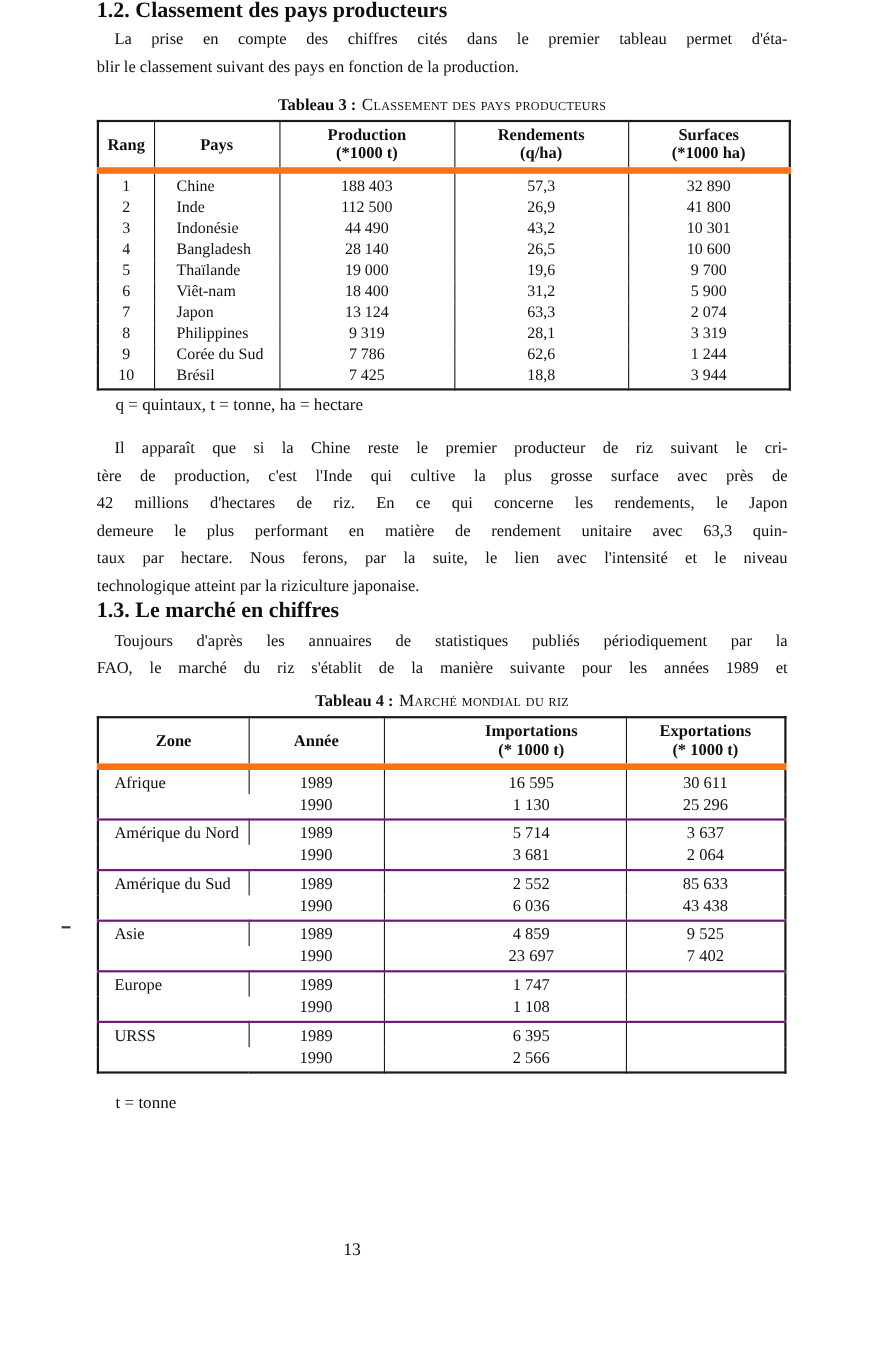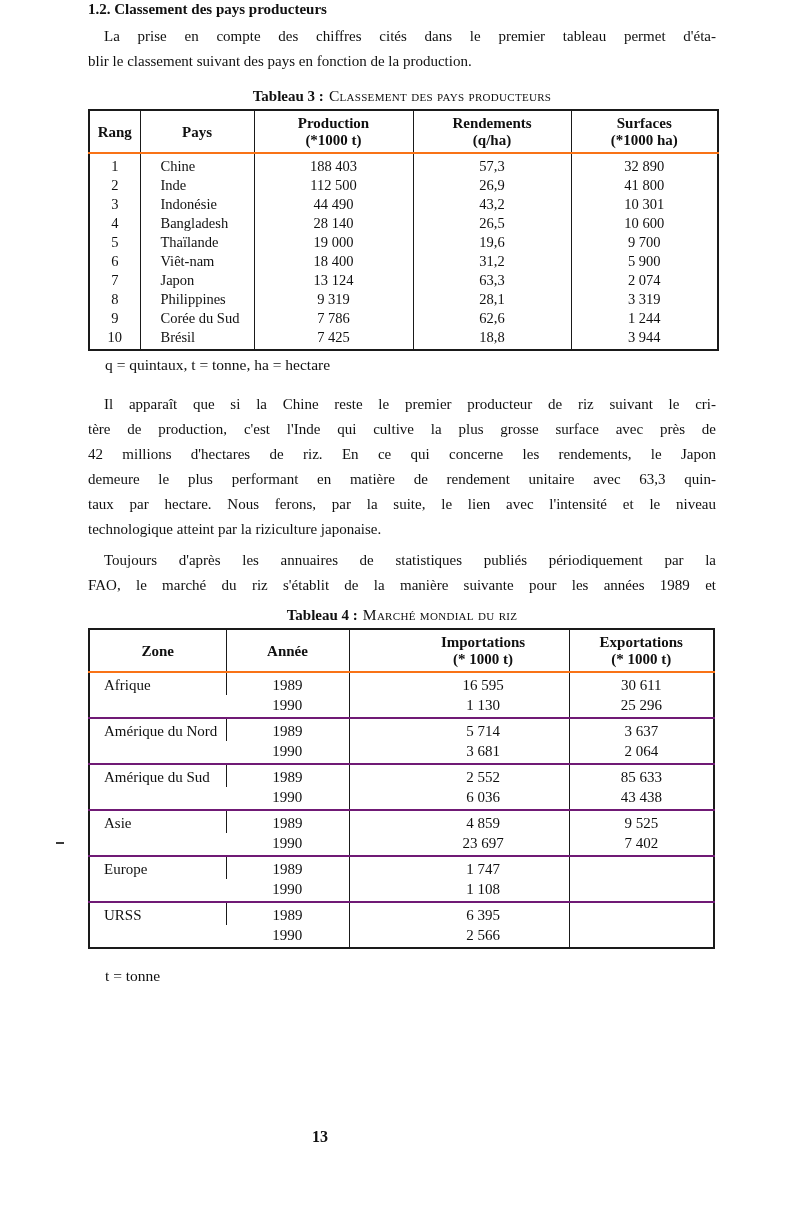--- a/index.html
+++ b/index.html
@@ -10,21 +10,21 @@
     font-family: "Liberation Serif", "DejaVu Serif", serif;
     position: relative;
     overflow: hidden;
   }
   .content {
     position: absolute;
     left: 88px; top: 0;
     width: 628px;
   }
   h2.sec-heading {
-    font-size: 15px;
+    font-size: 20px;
     line-height: 19px;
     font-weight: bold;
     margin: 0;
   }
   .h12 { margin-top: 82px; }
   .h13 { margin-top: 9px; }
 
   .para { font-size: 15px; line-height: 25px; }
   .para1 { margin-top: 5px; }
   .para2 { margin-top: 19px; }
@@ -48,21 +48,21 @@
     table-layout: fixed;
     border: 2px solid #1a1a1a;
     margin-top: 4px;
   }
   .dtable th, .dtable td {
     border-left: 1px solid #1a1a1a;
     padding: 0;
     overflow: hidden;
   }
   .dtable th:first-child, .dtable td:first-child { border-left: none; }
-  .dtable thead { border-bottom: 2px solid #f97316; }
+  .dtable thead { border-bottom: 6px solid #f97316; }
   .dtable th {
     font-weight: bold;
     font-size: 15px;
     text-align: center;
     vertical-align: middle;
     padding: 4px 0 3px 0;
   }
   .hl { display: block; line-height: 17px; }
 
   
@@ -84,21 +84,20 @@
   .note { font-size: 15.5px; line-height: 17px; margin-left: 17px; }
   .note3 { margin-top: 5px; }
   .note4 { margin-top: 18px; }
 
   .page-number {
     position: absolute;
     left: 0; top: 1128px;
     width: 640px;
     text-align: center;
     font-size: 16px;
-    font-weight: bold;
   }
   .margin-mark {
     position: absolute;
     left: 56px; top: 842px;
     width: 8px; height: 2px;
     background: #3a3a3a;
   }
 </style>
 </head>
 <body>
@@ -224,20 +223,21 @@
 
   <div class="para para2">
       <div class="pline first">Il apparaît que si la Chine reste le premier producteur de riz suivant le cri-</div>
       <div class="pline">tère de production, c'est l'Inde qui cultive la plus grosse surface avec près de</div>
       <div class="pline">42 millions d'hectares de riz. En ce qui concerne les rendements, le Japon</div>
       <div class="pline">demeure le plus performant en matière de rendement unitaire avec 63,3 quin-</div>
       <div class="pline">taux par hectare. Nous ferons, par la suite, le lien avec l'intensité et le niveau</div>
       <div class="pline last">technologique atteint par la riziculture japonaise.</div>
     </div>
 
+  <h2 class="sec-heading h13">1.3. Le marché en chiffres</h2>
 
   <div class="para para3">
       <div class="pline first">Toujours d'après les annuaires de statistiques publiés périodiquement par la</div>
       <div class="pline">FAO, le marché du riz s'établit de la manière suivante pour les années 1989 et</div>
     </div>
 
   <div class="caption caption4">
     <span class="cap-label">Tableau 4 :</span><span class="cap-title">Marché mondial du riz</span>
   </div>
 

